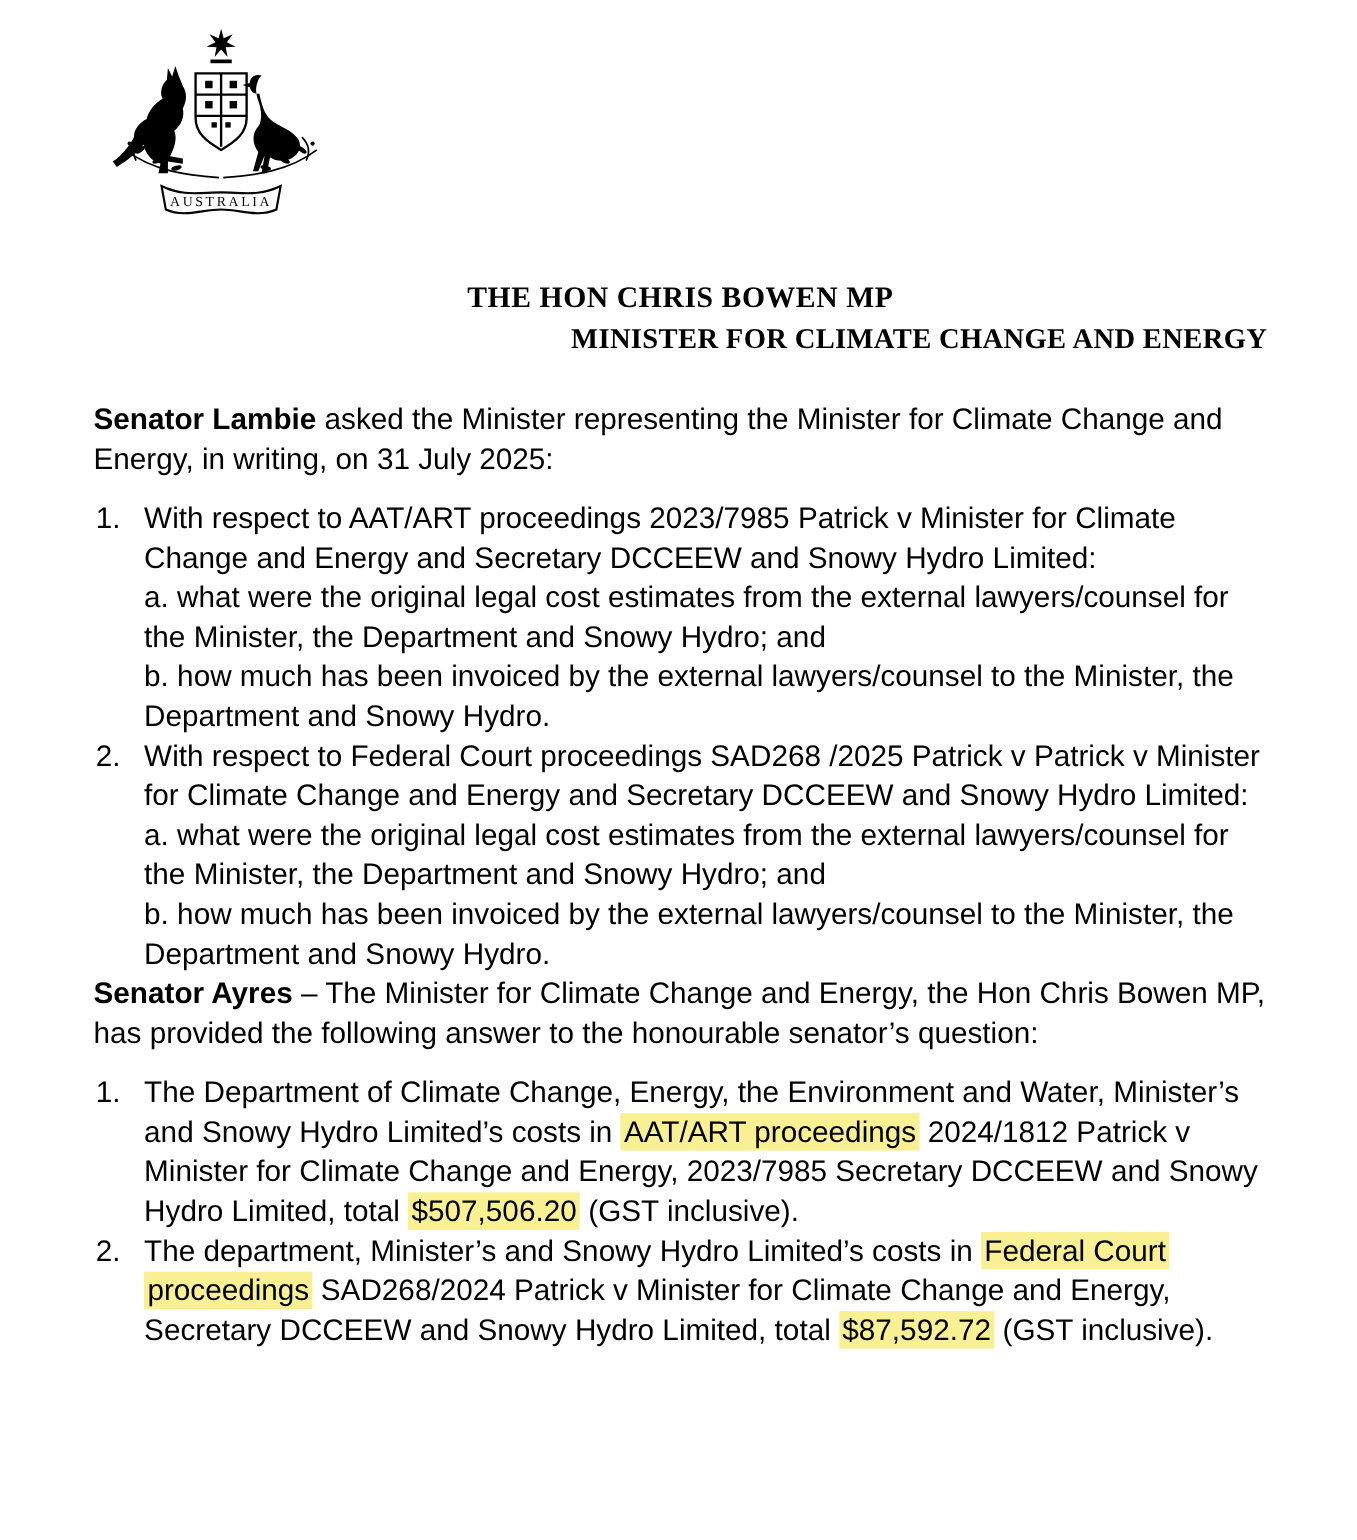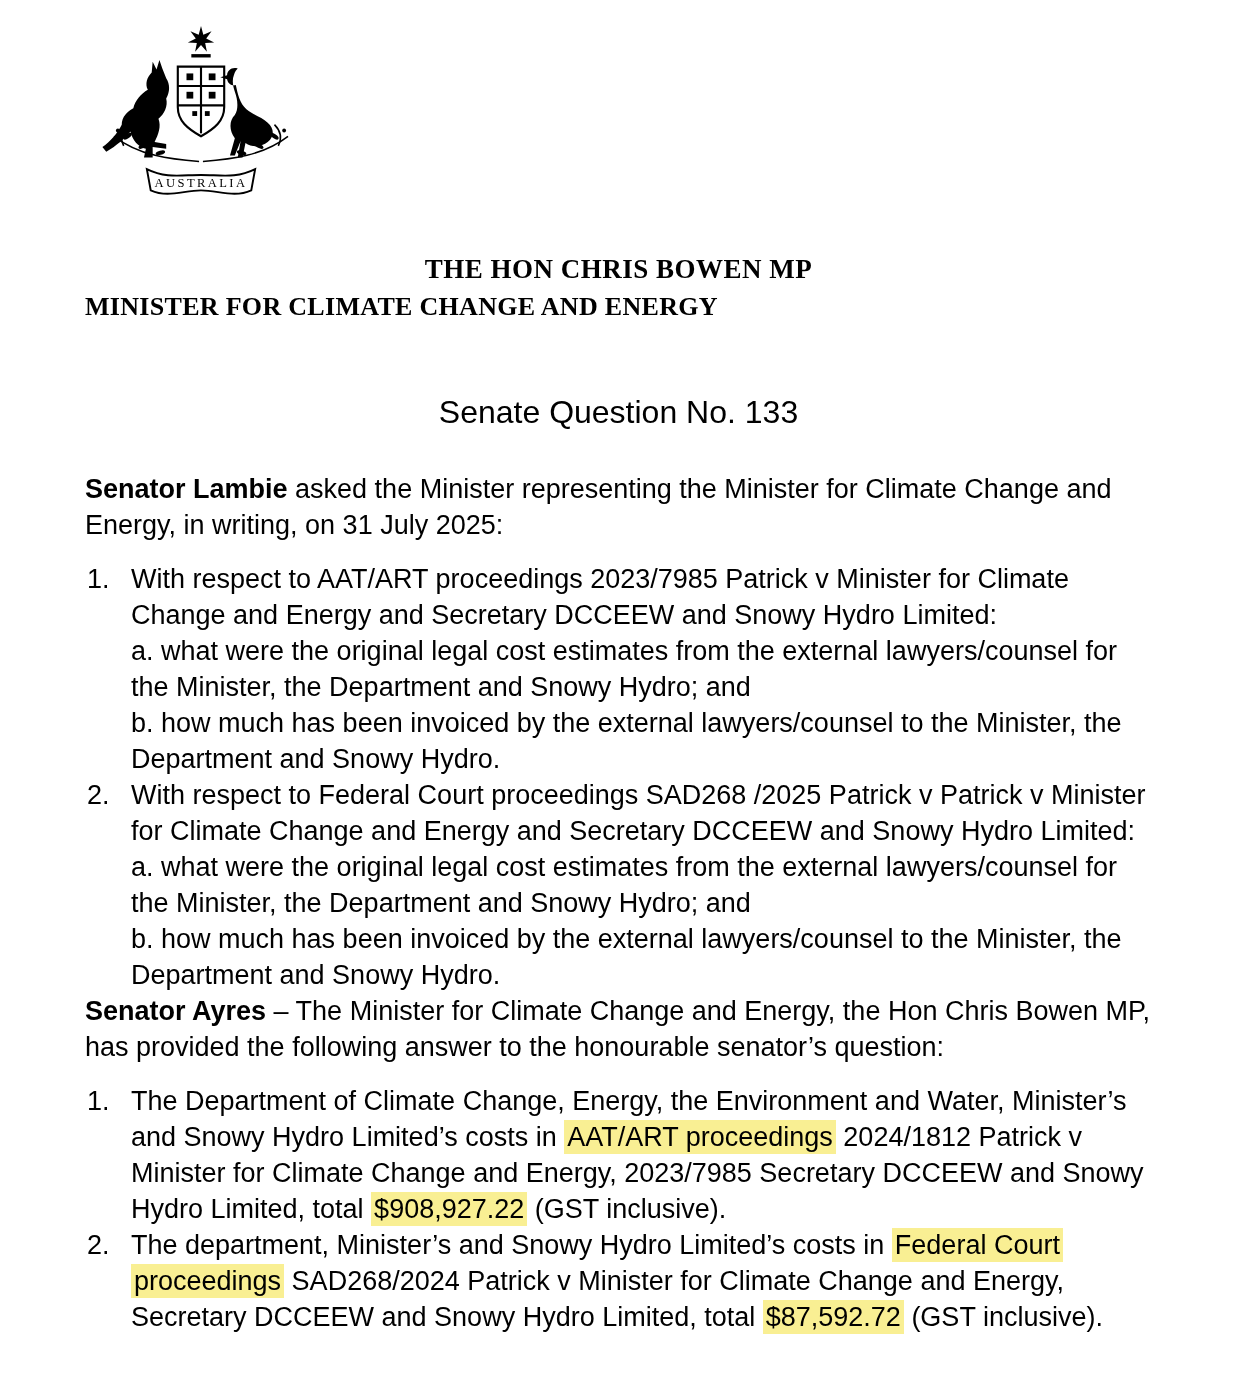--- a/index.html
+++ b/index.html
@@ -22,21 +22,21 @@
   .h-name {
     margin: 44px 0 0 0;
     text-align: center;
     font-family: "Liberation Serif", serif;
     font-weight: bold;
     font-size: 27px;
     letter-spacing: 0.5px;
   }
   .h-role {
     margin: 7px 0 0 0;
-    text-align: left;
+    text-align: right;
     font-family: "Liberation Serif", serif;
     font-weight: bold;
     font-size: 26px;
     letter-spacing: 0.3px;
   }
   .doc-title {
     margin: 72px 0 0 0;
     text-align: center;
     font-size: 32px;
     font-weight: normal;
@@ -147,29 +147,28 @@
         <path fill="#fff" stroke="#000" stroke-width="2" d="M64,150 C84,160 100,156 120,156 C140,156 156,160 176,150
              L172,172 C154,180 138,172 120,172 C102,172 86,180 68,172 Z"></path>
         <text x="120" y="169" text-anchor="middle" font-family="Liberation Serif, serif" font-size="13" letter-spacing="2.5" fill="#000">AUSTRALIA</text>
       </g>
     </svg>
   </div>
 
   <h1 class="h-name">THE HON CHRIS BOWEN MP</h1>
   <h2 class="h-role">MINISTER FOR CLIMATE CHANGE AND ENERGY</h2>
 
-  <div class="doc-title">Senate Question No. 133</div>
 
   <p class="doc-para body-text" id="question-intro"><span class="b">Senator Lambie</span><span> asked the Minister representing the Minister for Climate Change and Energy, in writing, on 31 July 2025:</span></p>
 
   <ol class="doc-list body-text" id="question-list">
       <li><span>With respect to AAT/ART proceedings 2023/7985 Patrick v Minister for Climate Change and Energy and Secretary DCCEEW and Snowy Hydro Limited:</span><br><span>a. what were the original legal cost estimates from the external lawyers/counsel for the Minister, the Department and Snowy Hydro; and</span><br><span>b. how much has been invoiced by the external lawyers/counsel to the Minister, the Department and Snowy Hydro.</span></li>
       <li><span>With respect to Federal Court proceedings SAD268 /2025 Patrick v Patrick v Minister for Climate Change and Energy and Secretary DCCEEW and Snowy Hydro Limited:</span><br><span>a. what were the original legal cost estimates from the external lawyers/counsel for the Minister, the Department and Snowy Hydro; and</span><br><span>b. how much has been invoiced by the external lawyers/counsel to the Minister, the Department and Snowy Hydro.</span></li>
     </ol>
 
   <p class="doc-para body-text" id="answer-intro"><span class="b">Senator Ayres</span><span> – The Minister for Climate Change and Energy, the Hon Chris Bowen MP, has provided the following answer to the honourable senator’s question:</span></p>
 
   <ol class="doc-list body-text" id="answer-list">
-      <li><span>The Department of Climate Change, Energy, the Environment and Water, Minister’s and Snowy Hydro Limited’s costs in </span><span class="hl">AAT/ART proceedings</span><span> 2024/1812 Patrick v Minister for Climate Change and Energy, 2023/7985 Secretary DCCEEW and Snowy Hydro Limited, total </span><span class="hl">$908,927.22</span><span> (GST inclusive).</span></li>
+      <li><span>The Department of Climate Change, Energy, the Environment and Water, Minister’s and Snowy Hydro Limited’s costs in </span><span class="hl">AAT/ART proceedings</span><span> 2024/1812 Patrick v Minister for Climate Change and Energy, 2023/7985 Secretary DCCEEW and Snowy Hydro Limited, total </span><span class="hl">$507,506.20</span><span> (GST inclusive).</span></li>
       <li><span>The department, Minister’s and Snowy Hydro Limited’s costs in </span><span class="hl">Federal Court proceedings</span><span> SAD268/2024 Patrick v Minister for Climate Change and Energy, Secretary DCCEEW and Snowy Hydro Limited, total </span><span class="hl">$87,592.72</span><span> (GST inclusive).</span></li>
     </ol>
 
 </div>
 
 </body></html>

